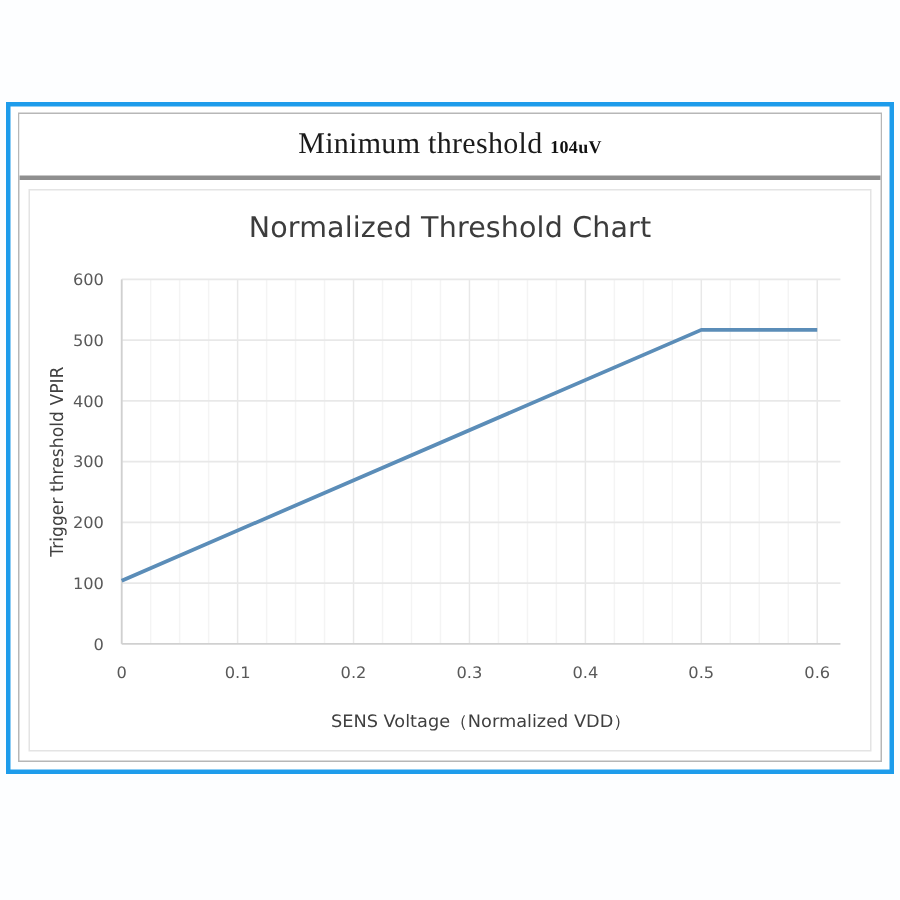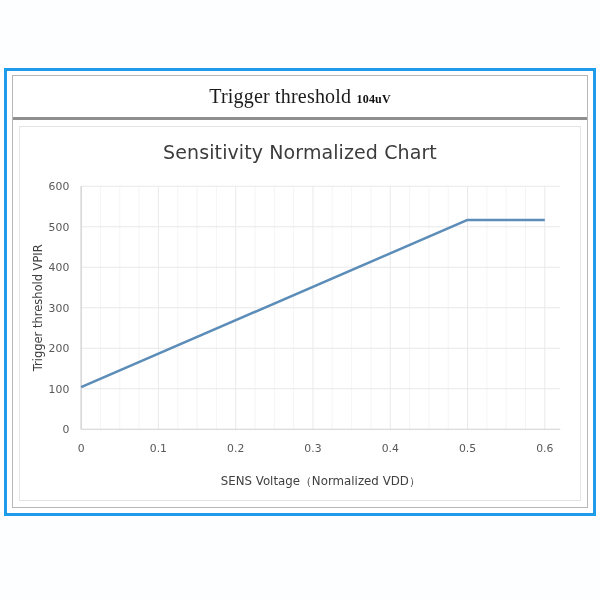--- a/index.html
+++ b/index.html
@@ -120,25 +120,25 @@
 </style>
 </head>
 <body>
 
 <div id="page">
 
   <div id="card">
     <div id="card-inner">
 
       <div id="header">
-        <div id="header-text"><span>Trigger threshold </span><span id="header-value">104uV</span></div>
+        <div id="header-text"><span>Minimum threshold </span><span id="header-value">104uV</span></div>
       </div>
 
       <div id="chart-panel">
-        <div id="chart-title">Sensitivity Normalized Chart</div>
+        <div id="chart-title">Normalized Threshold Chart</div>
         <svg id="plot-svg" viewBox="0 0 568 390" preserveAspectRatio="none">
           <g id="grid-minor-x">
               <line x1="81.59677419354838" x2="81.59677419354838" y1="62" y2="316" stroke="#f4f4f4" stroke-width="1"></line>
               <line x1="101.19354838709678" x2="101.19354838709678" y1="62" y2="316" stroke="#f4f4f4" stroke-width="1"></line>
               <line x1="120.79032258064517" x2="120.79032258064517" y1="62" y2="316" stroke="#f4f4f4" stroke-width="1"></line>
               <line x1="159.98387096774195" x2="159.98387096774195" y1="62" y2="316" stroke="#f4f4f4" stroke-width="1"></line>
               <line x1="179.58064516129033" x2="179.58064516129033" y1="62" y2="316" stroke="#f4f4f4" stroke-width="1"></line>
               <line x1="199.17741935483872" x2="199.17741935483872" y1="62" y2="316" stroke="#f4f4f4" stroke-width="1"></line>
               <line x1="238.3709677419355" x2="238.3709677419355" y1="62" y2="316" stroke="#f4f4f4" stroke-width="1"></line>
               <line x1="257.9677419354839" x2="257.9677419354839" y1="62" y2="316" stroke="#f4f4f4" stroke-width="1"></line>

